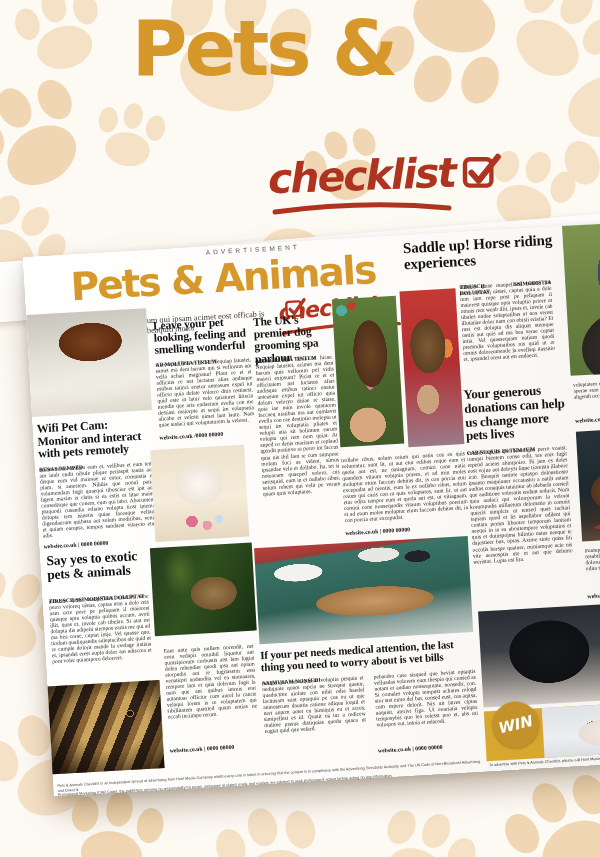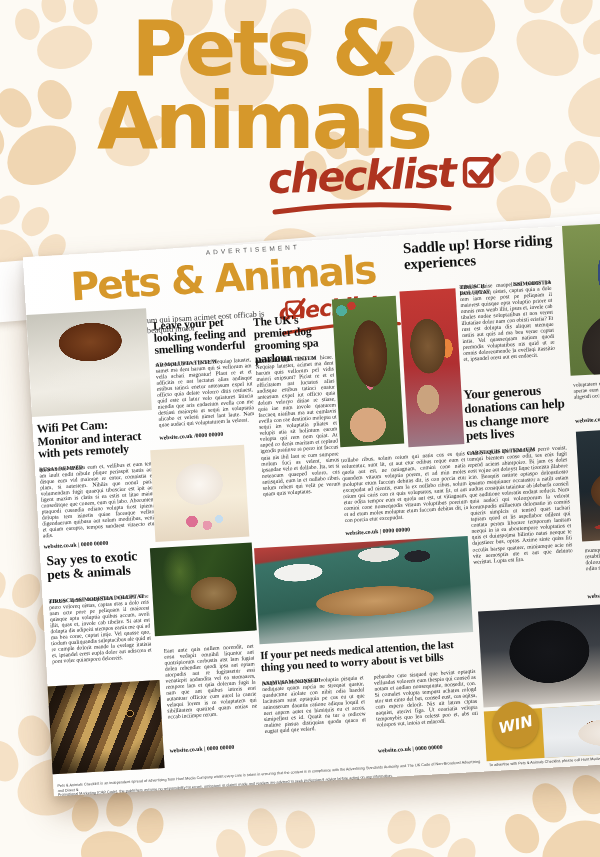--- a/index.html
+++ b/index.html
@@ -271,21 +271,20 @@
     <svg viewBox="0 0 100 100" width="120" height="120" class="paw" style="left: 230px; top: 215px; transform: rotate(190deg);">
       <ellipse cx="50" cy="68" rx="28" ry="21" fill="#F5E1C6"></ellipse>
       <ellipse cx="20" cy="36" rx="12" ry="16" fill="#F5E1C6"></ellipse>
       <ellipse cx="50" cy="26" rx="12" ry="16" fill="#F5E1C6"></ellipse>
       <ellipse cx="80" cy="36" rx="12" ry="16" fill="#F5E1C6"></ellipse>
     </svg>
   </div>
 
 <div id="logo">
   <div id="logo-line1" class="logo-line">Pets &amp;</div>
-  <div id="logo-line2" class="logo-line">Animals</div>
 </div>
 <div id="logo-check">
   <span class="script">checklist</span>
   <svg class="checkbox-svg" width="40" height="40" viewBox="0 0 100 100">
     <rect x="10" y="18" width="66" height="66" rx="12" fill="#fff" stroke="#ae3420" stroke-width="11"></rect>
     <path d="M26 52 L44 72 L92 12" stroke="#ae3420" stroke-width="15" fill="none" stroke-linecap="round" stroke-linejoin="round"></path>
   </svg>
 </div>
 <svg id="logo-swoosh" width="180" height="14" viewBox="0 0 180 14">
   <path d="M3 11 Q 92 -1 177 7" stroke="#ae3420" stroke-width="5" fill="none" stroke-linecap="round"></path>

